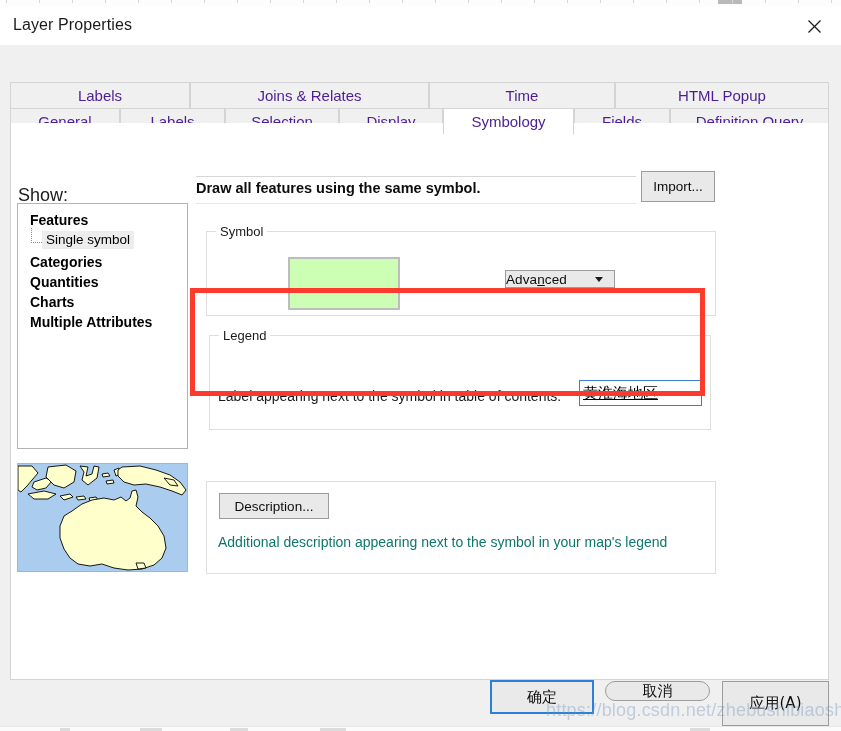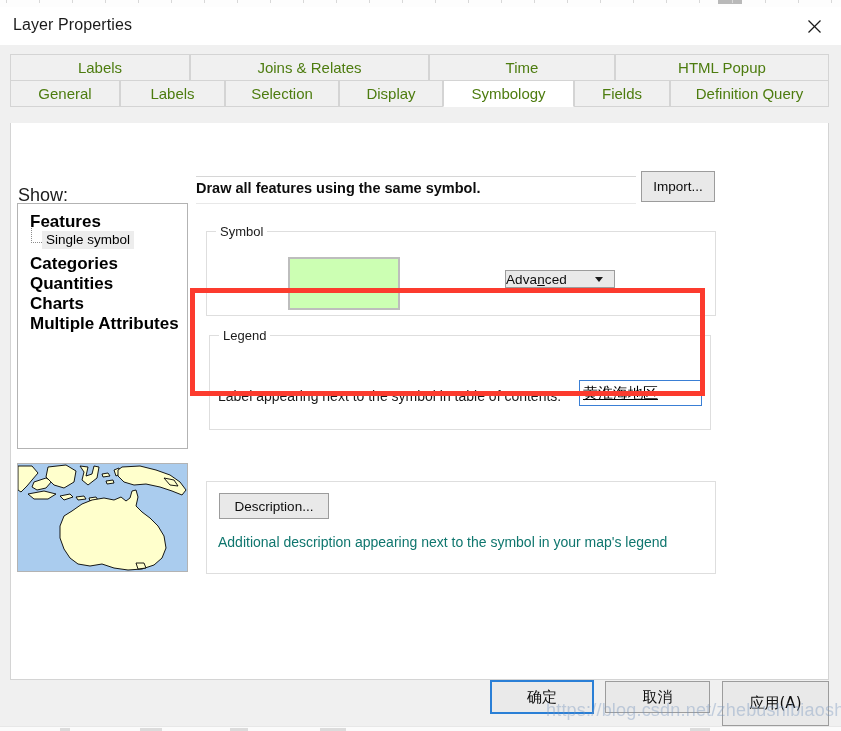--- a/index.html
+++ b/index.html
@@ -82,26 +82,27 @@
     position: absolute;
     left: 10px; top: 9px;
     width: 819px; height: 53px;
   }
   .tab {
     position: absolute;
     box-sizing: border-box;
     background: #f0f0f0;
     border: 1px solid #d4d4d4;
     font-size: 15px;
-    color: #4d7c0f;
+    color: #4c1d95;
     display: flex;
     align-items: center;
     justify-content: center;
     cursor: default;
     white-space: nowrap;
+    margin-top: 28px;
   }
   .tab.row1 { top: 0; height: 27px; }
   .tab.row2 { top: 26px; height: 27px; }
   .tab.active {
     background: #ffffff;
     border-bottom-color: #ffffff;
     border-top: 1px solid #d4d4d4;
     z-index: 5;
   }
 
@@ -128,21 +129,21 @@
     left: 6px; top: 80px;
     width: 171px; height: 246px;
     background: #ffffff;
     border: 1px solid #b3b3b3;
     box-sizing: border-box;
     overflow: hidden;
   }
   .tree-item {
     position: absolute;
     left: 12px;
-    font-size: 17px;
+    font-size: 14px;
     font-weight: bold;
     color: #000000;
     white-space: nowrap;
     cursor: default;
   }
   .tree-child {
     position: absolute;
     left: 24px;
     font-size: 13.5px;
     font-weight: normal;
@@ -484,21 +485,21 @@
 
       <div class="groupbox desc-group"></div>
       <div class="btn btn-description">Description...</div>
       <div class="desc-text">Additional description appearing next to the symbol in your map's legend</div>
 
     </div>
 
     <div class="red-box" style="border-color: rgb(252, 59, 46);"></div>
 
     <div class="footer-btn default" style="left:490px; top:635px; width:104px; height:34px;">确定</div>
-    <div class="footer-btn" style="left:605px; top:636px; width:105px; height:32px;">取消</div>
+    <div class="footer-btn" style="left:605px; top:636px; width:105px; height:20px;border-radius:12px;">取消</div>
     <div class="footer-btn" style="left:722px; top:636px; width:107px; height:45px;">应用(A)</div>
 
   </div>
 
   <div class="watermark">https://blog.csdn.net/zhebushibiaoshifu</div>
 
   <div class="bottom-strip">
     <div class="frag" style="left:60px;  width:10px;"></div>
     <div class="frag" style="left:140px; width:22px;"></div>
     <div class="frag" style="left:230px; width:18px;"></div>

